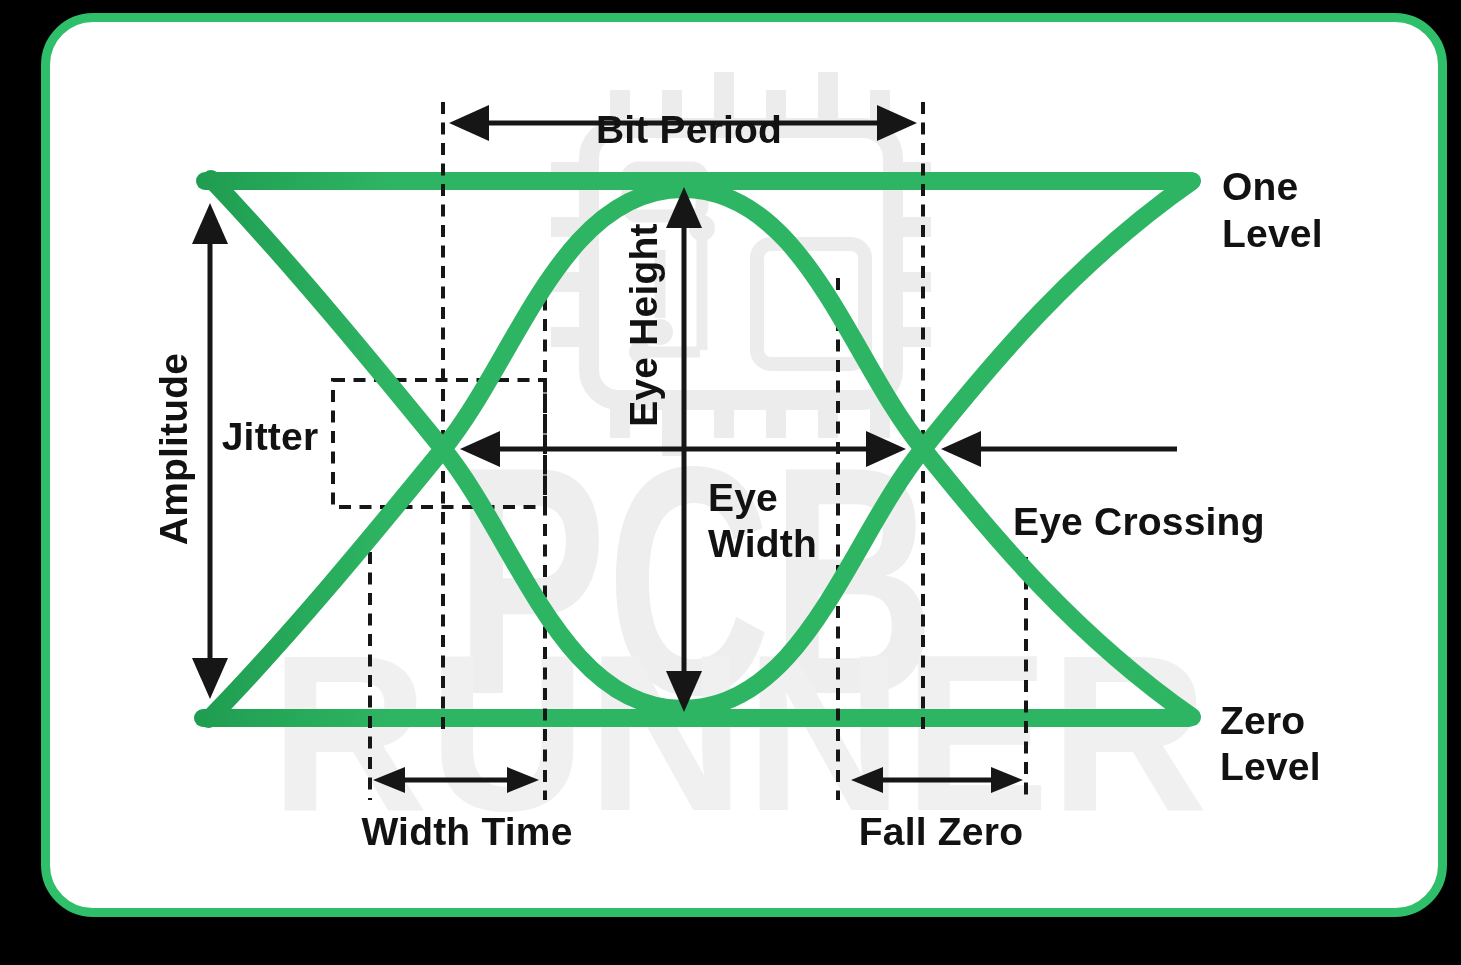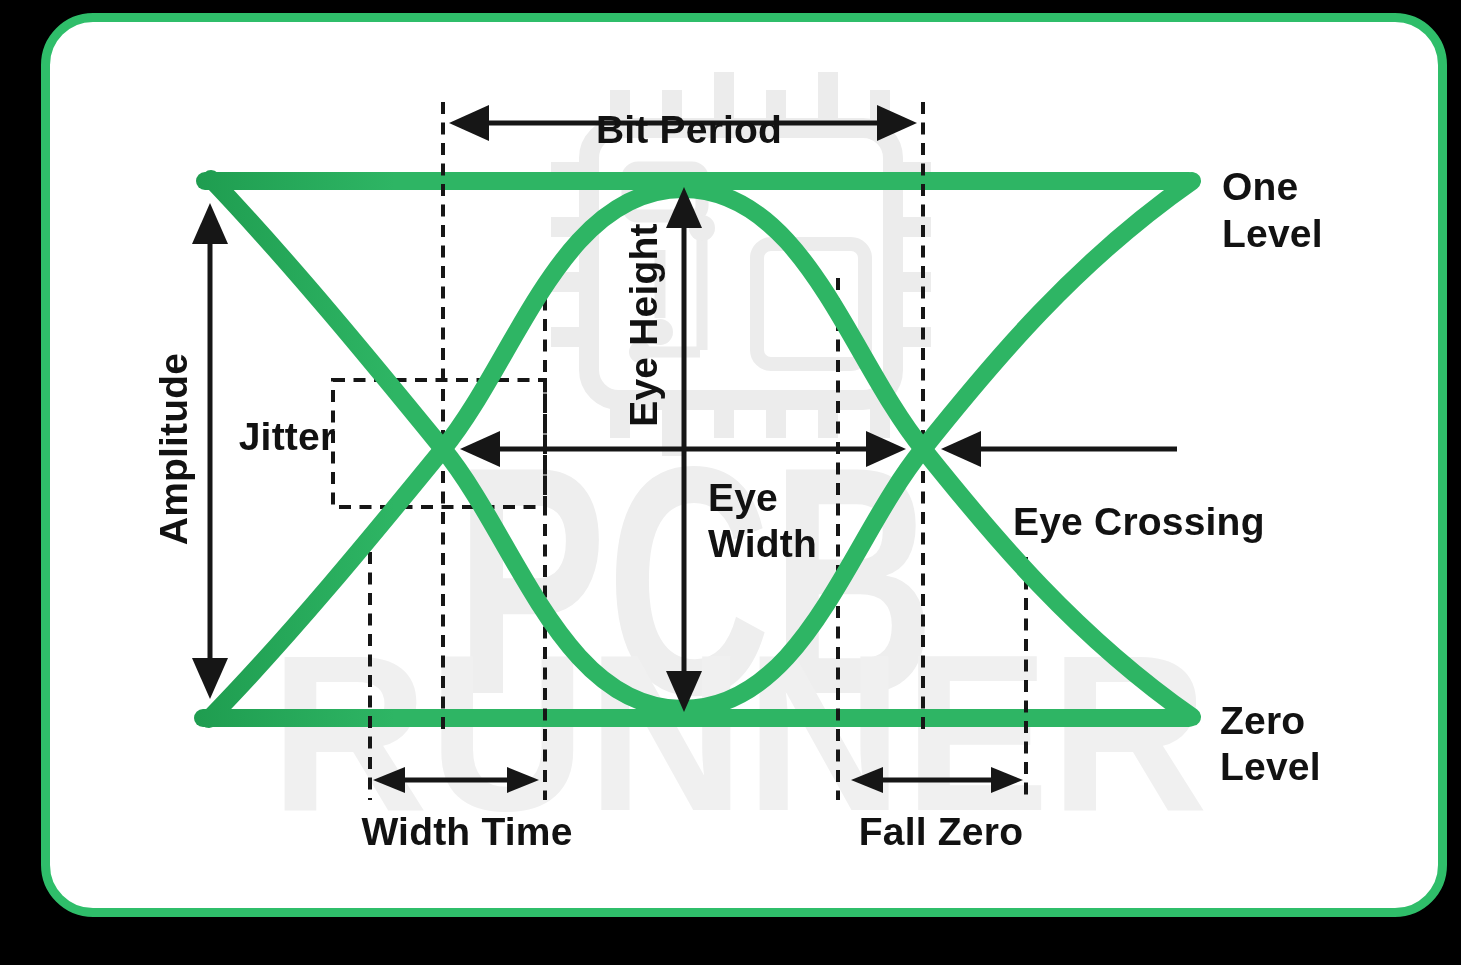--- a/index.html
+++ b/index.html
@@ -152,21 +152,21 @@
 
   <div class="label" style="left:689px;top:96px;margin-top:34px;">Bit Period</div>
 
   <div class="label block" style="left:1222px;top:196px;line-height:47px;">
     <div>One</div>
     <div>Level</div>
   </div>
 
   <div class="label rot" style="left:174px;top:449px;">Amplitude</div>
 
-  <div class="label" style="left:287px;top:437px;">Jitter</div>
+  <div class="label" style="left:270px;top:437px;">Jitter</div>
 
   <div class="label rot" style="left:644px;top:325px;">Eye Height</div>
 
   <div class="label block" style="left:708px;top:507px;">
     <div>Eye</div>
     <div>Width</div>
   </div>
 
   <div class="label block" style="left:1013px;top:508px;">
     <div>Eye Crossing</div>

